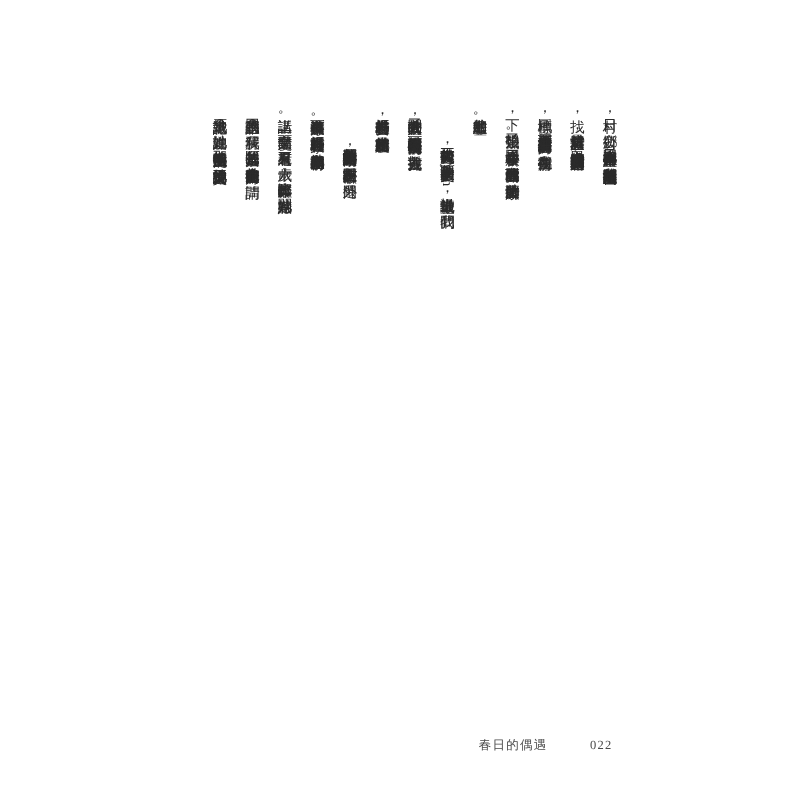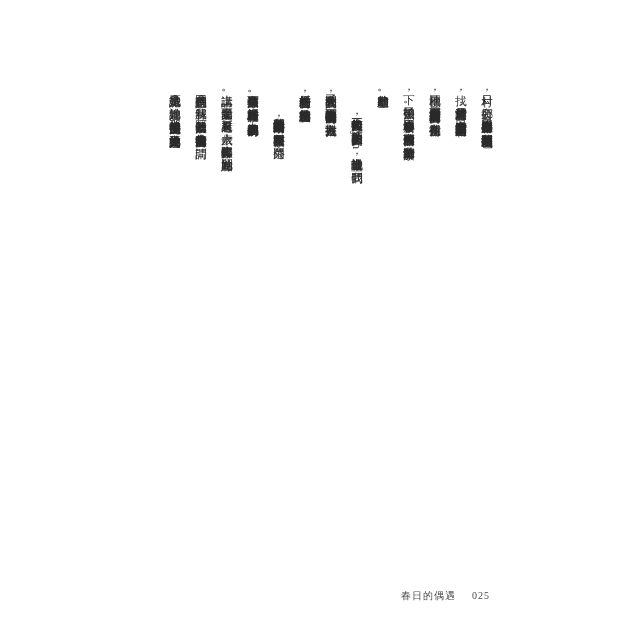--- a/index.html
+++ b/index.html
@@ -39,21 +39,21 @@
   .vcol.indent {
     padding-top: 23px;      
   }
   
   .footer {
     position: absolute;
     top: 589px;
     right: 150px;
     display: flex;
     align-items: baseline;
-    gap: 16px;
+    gap: 34px;
     color: #4a4a4a;
     font-size: 10px;
   }
   .footer .title {
     letter-spacing: 1px;
   }
   .footer .num {
     letter-spacing: 1px;
   }
 </style>
@@ -73,16 +73,16 @@
     <p class="vcol">村長的媽媽高杏桂女士，她是當時衛生所的護理長。</p>
     <p class="vcol indent">我們照著教堂熱心人士指點的路到村長家敲門，村長家門上掛著匾額，門外還</p>
     <p class="vcol">有涼亭和桌椅可供乘涼。村長媽媽高杏桂正好在家，她出來和我們坐在屋前的椅子</p>
     <p class="vcol">上講話。高女士一頭黑髮，看起來只有五、六十歲，比實際年齡年輕。她一開始有點</p>
     <p class="vcol">困惑我們是誰？我解釋，我的阿公是黃溫恭，先前曾在這邊的衛生所當醫師，請問</p>
     <p class="vcol">她是否認識？她說知道，他那時候當衛生所主任很兇的。她的中文說得不太連貫，</p>
   </div>
 
   <div class="footer">
     <span class="title">春日的偶遇</span>
-    <span class="num">025</span>
+    <span class="num">022</span>
   </div>
 
 </div>
 
 </body></html>

